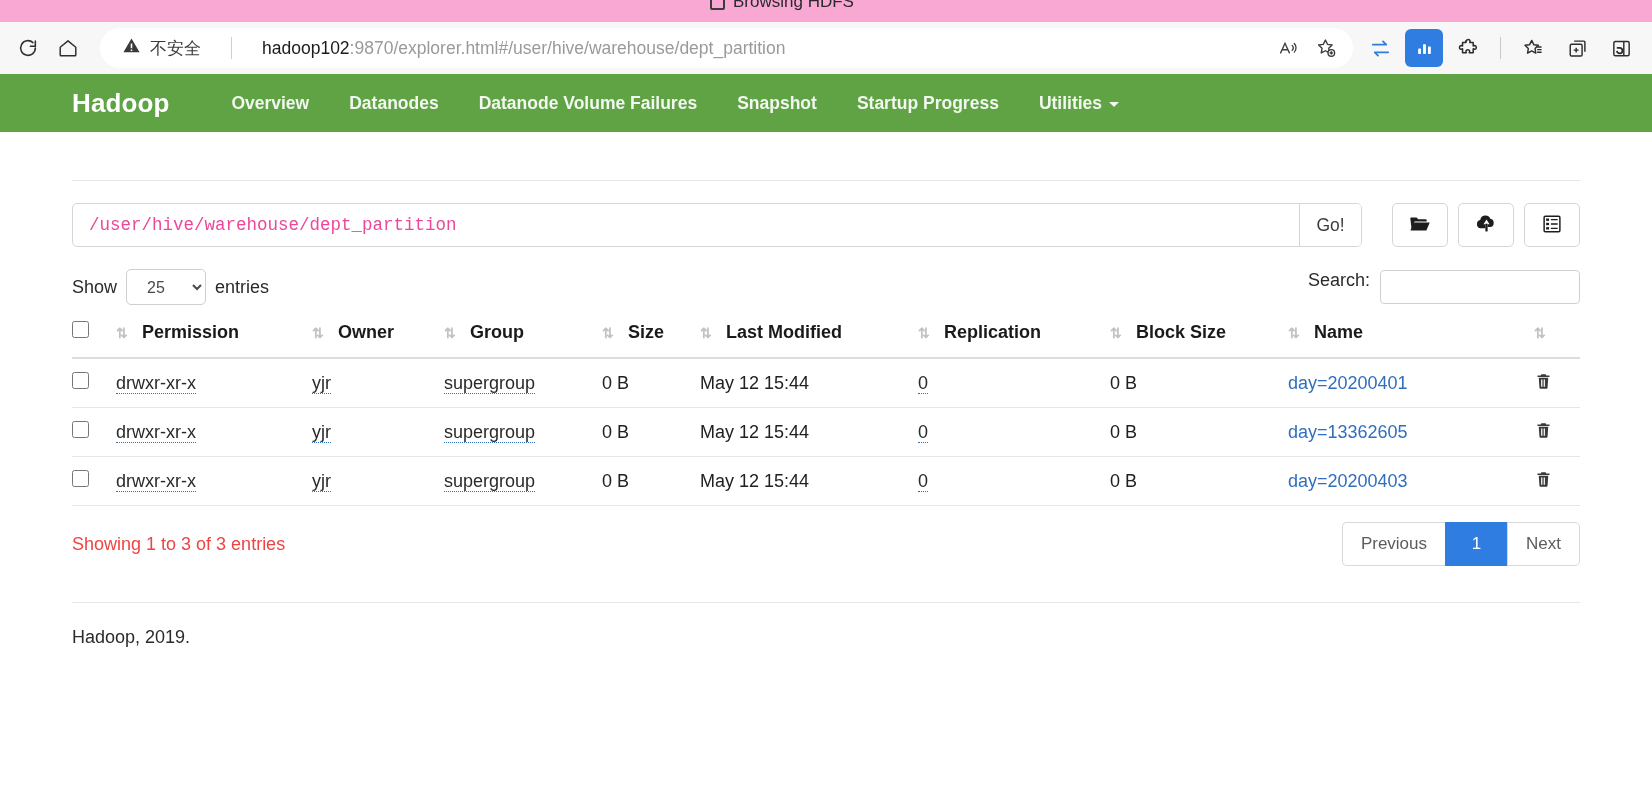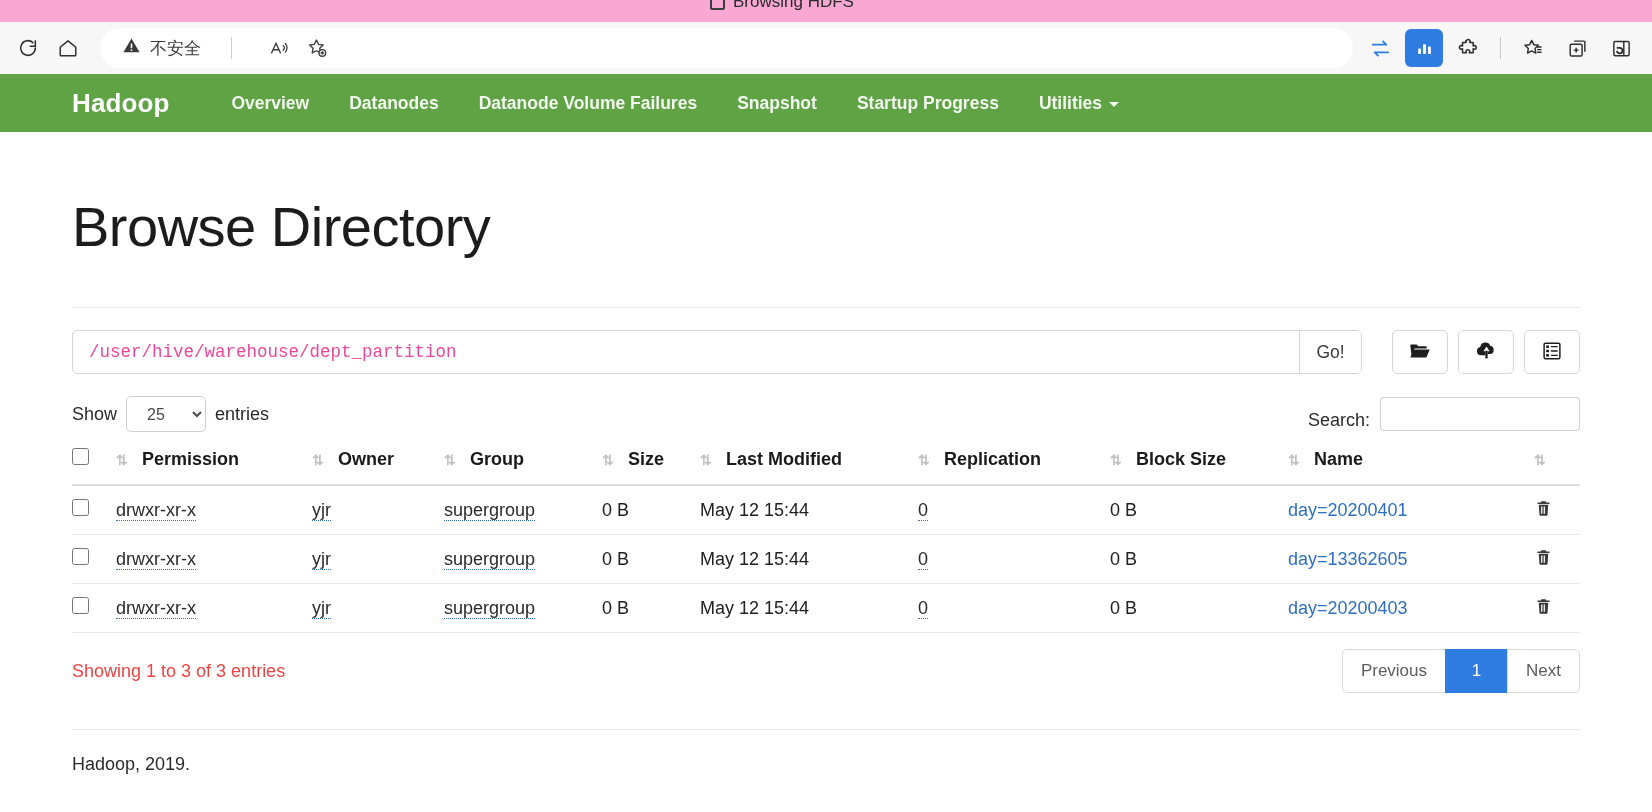--- a/index.html
+++ b/index.html
@@ -237,21 +237,21 @@
     height: 36px;
     min-width: 80px;
     border: 1px solid #cfcfcf;
     border-radius: 5px;
     background: #ffffff;
     font-family: "Liberation Sans", sans-serif;
     font-size: 16px;
     color: #4a4a4a;
     padding: 0 6px 0 16px;
   }
-  #search-control { display: flex; align-items: flex-end; gap: 10px; font-size: 18px; color: #2b2b2b; }
+  #search-control { display: flex; align-items: flex-start; gap: 10px; font-size: 18px; color: #2b2b2b; }
   #search-input {
     width: 200px; height: 34px;
     border: 1px solid #cfcfcf;
     border-radius: 4px;
     background: #fff;
     font-family: "Liberation Sans", sans-serif;
     font-size: 16px;
     padding: 0 8px;
     outline: none;
   }
@@ -382,20 +382,21 @@
     <div id="omnibox">
       <div id="security-chip">
         <span>
           <svg width="19" height="19" viewBox="0 0 24 24" fill="currentColor">
             <path d="M12 3.2 1.8 20.6h20.4zM11 9.5h2v6h-2zm0 7.6h2v2h-2z"></path>
           </svg>
         </span>
         <span>不安全</span>
       </div>
       <div id="security-divider"></div>
+      <div id="url-text"><span class="host">hadoop102</span><span>:9870/explorer.html#/user/hive/warehouse/dept_partition</span></div>
       <div id="omnibox-actions">
         <div class="omni-icon">
           <svg width="21" height="21" viewBox="0 0 24 24" fill="none" stroke="currentColor" stroke-width="1.5" stroke-linecap="round">
             <path d="M3 17 8 6l5 11M4.8 13.4h6.5"></path>
             <path d="M16.2 8.4a4 4 0 0 1 0 5.6M18.6 6.3a7 7 0 0 1 0 9.8"></path>
           </svg>
         </div>
         <div class="omni-icon">
           <svg width="22" height="22" viewBox="0 0 24 24" fill="none" stroke="currentColor" stroke-width="1.5" stroke-linejoin="round">
             <path d="M11.4 3.3 13.6 8l5.1.7-3.7 3.6.9 5.1-4.5-2.4-4.6 2.4.9-5.1L3.9 8.7 9 8z"></path>
@@ -455,21 +456,20 @@
   <a class="nav-link"><span>Overview</span></a>
   <a class="nav-link"><span>Datanodes</span></a>
   <a class="nav-link"><span>Datanode Volume Failures</span></a>
   <a class="nav-link"><span>Snapshot</span></a>
   <a class="nav-link"><span>Startup Progress</span></a>
   <a class="nav-link"><span>Utilities</span><span class="caret"></span></a>
 </div>
 
 <div id="page">
 
-  <h1 id="page-title">Browse Directory</h1>
   <div id="title-rule"></div>
 
   <div id="path-row">
     <div id="path-group">
       <input id="path-input" type="text" value="/user/hive/warehouse/dept_partition" style="">
       <button id="go-button">Go!</button>
     </div>
     <div id="path-tools">
       <button class="tool-btn">
         <span>

